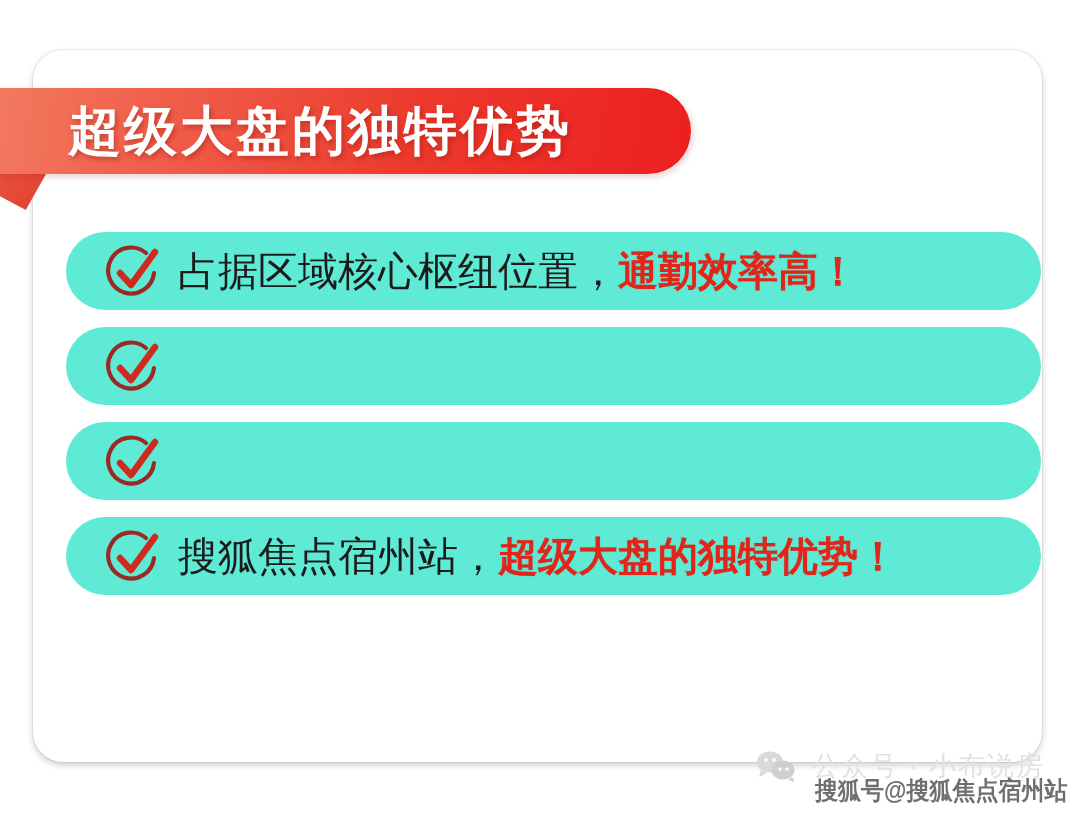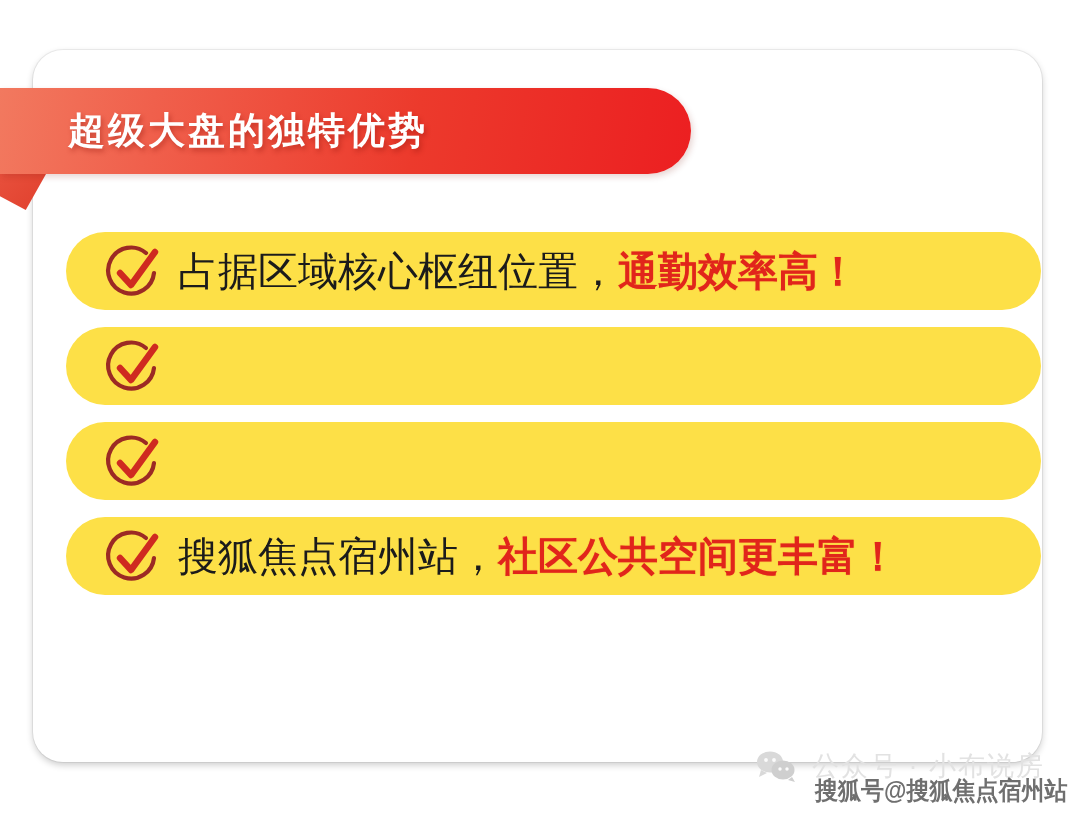--- a/index.html
+++ b/index.html
@@ -38,21 +38,21 @@
     border-radius: 0 44px 44px 0;
     box-shadow: 2px 3px 6px rgba(120,20,10,0.18);
     z-index: 5;
   }
   #ribbon-title {
     position: absolute;
     left: 68px;
     top: 0;
     height: 86px;
     line-height: 86px;
-    font-size: 37px;
+    font-size: 53px;
     font-weight: bold;
     color: #ffffff;
     letter-spacing: 3px;
     text-shadow: 2px 3px 5px rgba(150,25,15,0.45);
     white-space: nowrap;
   }
   
   #ribbon-tail {
     position: absolute;
     left: 0px;
@@ -69,21 +69,21 @@
     position: absolute;
     left: 33px;
     top: 232px;
     width: 1009px;
   }
   .advantage-row {
     position: relative;
     margin-left: 33px;
     width: 975px;
     height: 78px;
-    background: #fde047;
+    background: #5eead4;
     border-radius: 39px;
     margin-bottom: 17px;
     display: flex;
     align-items: center;
   }
   .check-icon {
     flex: 0 0 auto;
     width: 62px;
     height: 62px;
     margin-left: 36px;
@@ -193,21 +193,21 @@
   </div>
 
   <div class="advantage-row">
     <span class="check-icon">
       <svg viewBox="0 0 62 62">
         <path d="M44 13 A23 23 0 1 0 52 33" fill="none" stroke="#9c2a24" stroke-width="4.2" stroke-linecap="round"></path>
         <path d="M18 33 L29 45 L53 12" fill="none" stroke="#cf2a20" stroke-width="6.4" stroke-linecap="round" stroke-linejoin="round"></path>
       </svg>
     </span>
     <span class="row-text">
-      <span class="plain">搜狐焦点宿州站，</span><span class="accent">社区公共空间更丰富！</span>
+      <span class="plain">搜狐焦点宿州站，</span><span class="accent">超级大盘的独特优势！</span>
     </span>
   </div>
 
 </div>
 
 <div id="watermark-wechat">
   <span id="wechat-bubbles">
     <svg viewBox="0 0 48 34">
       <ellipse cx="18" cy="13" rx="13" ry="10.5" fill="#d9d9d9"></ellipse>
       <path d="M9 21 L7 28 L15 24 Z" fill="#d9d9d9"></path>

